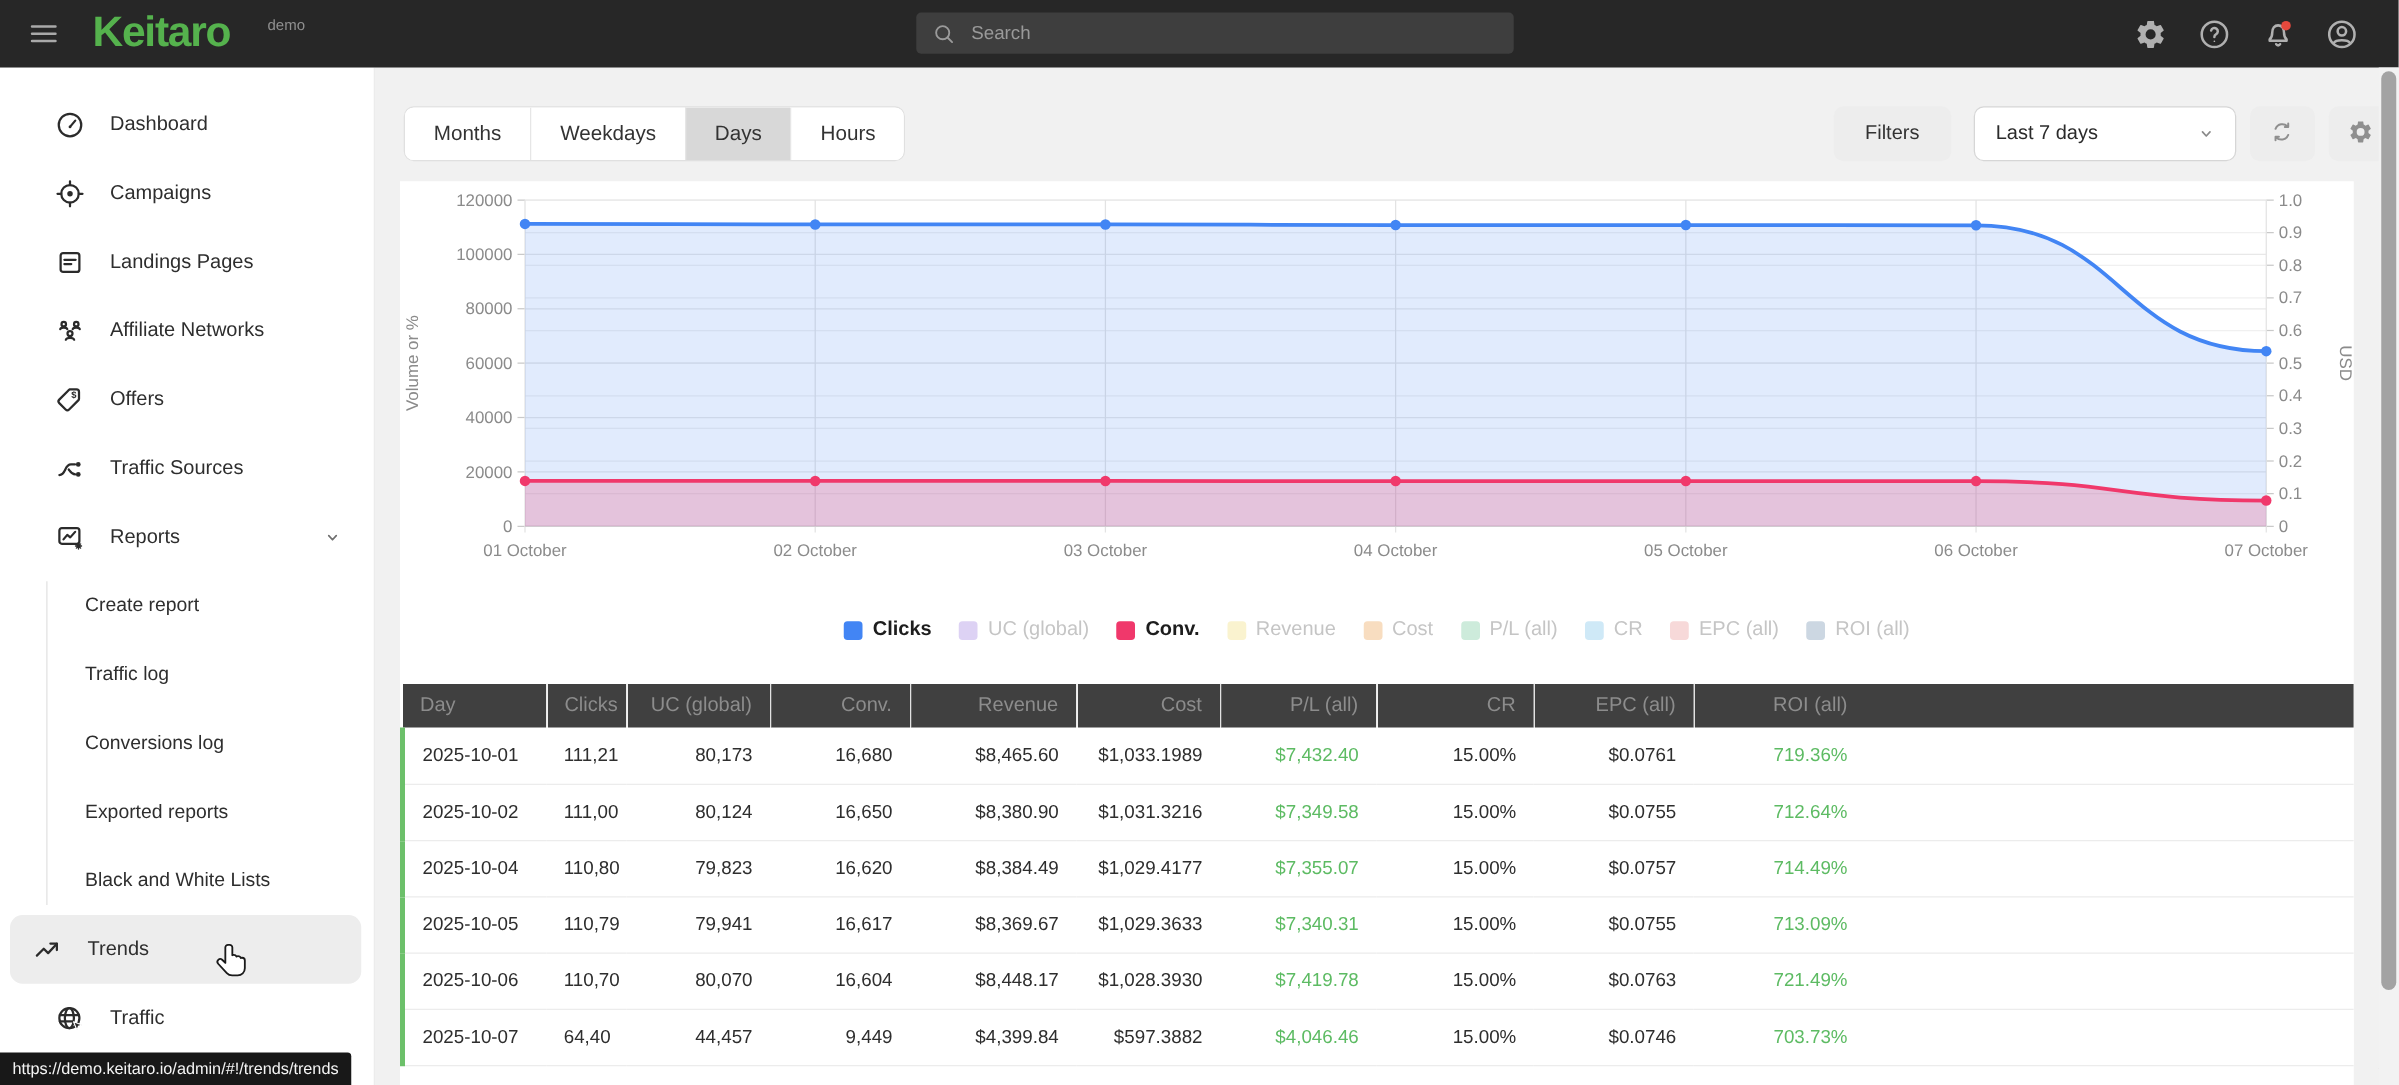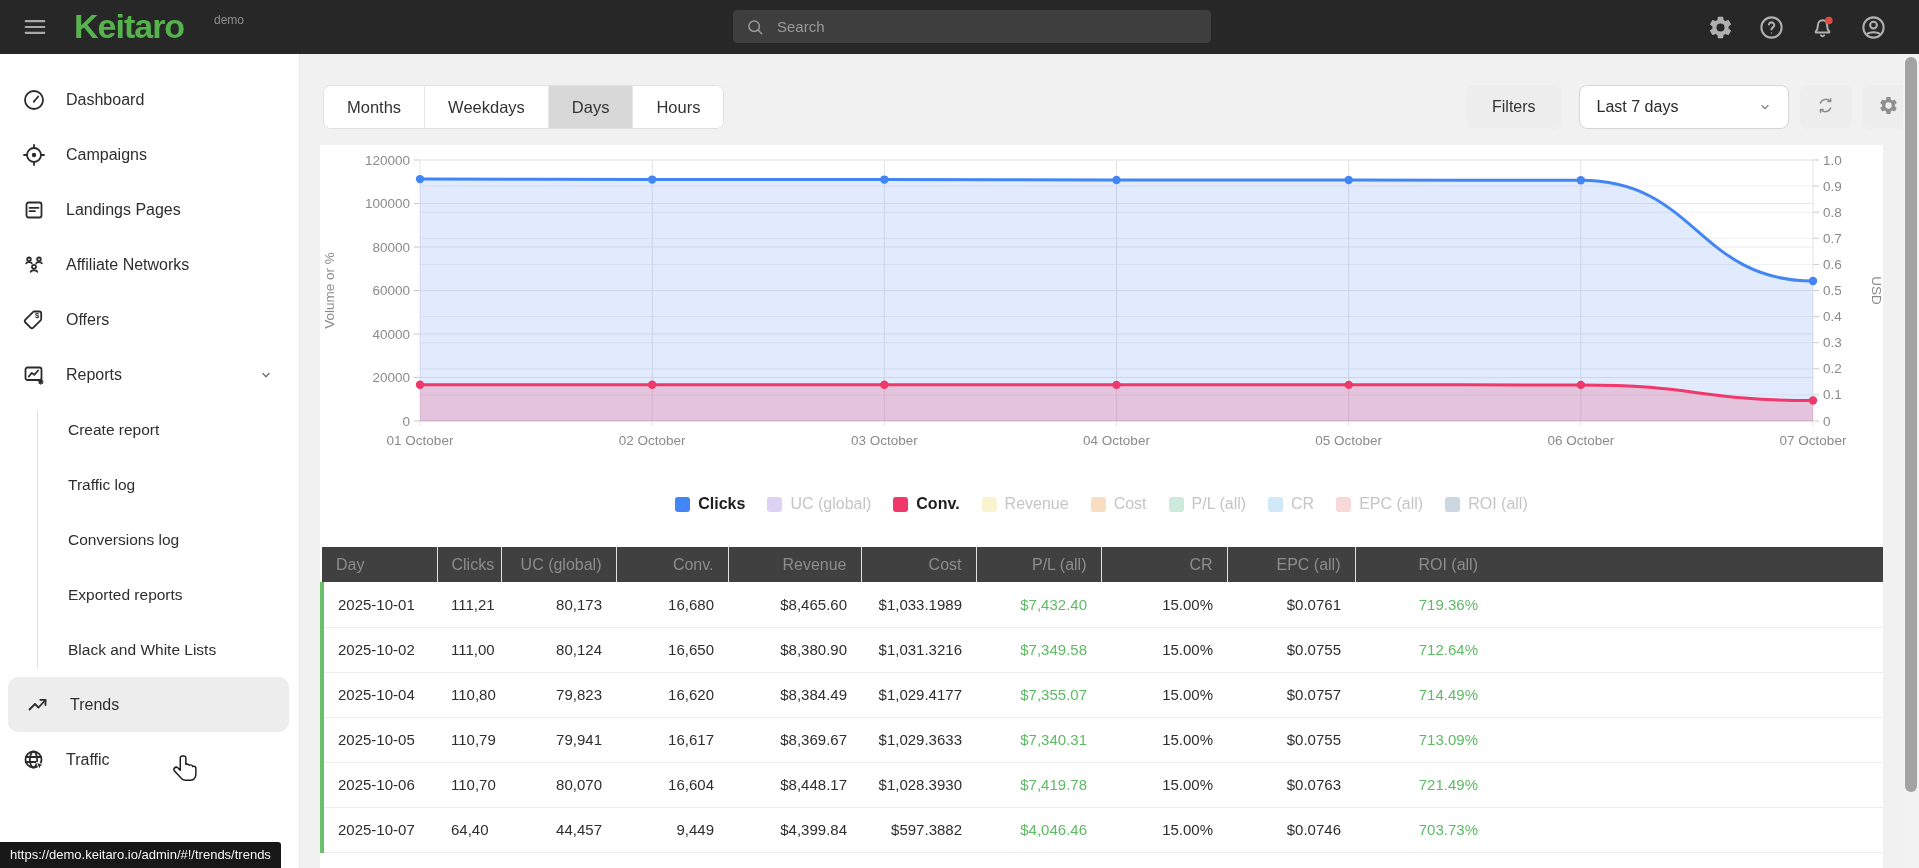--- a/index.html
+++ b/index.html
@@ -15,21 +15,21 @@
   .searchbox .sicon { width:20px; height:20px; color:#9a9a9a; flex:0 0 auto; }
   .searchbox .sicon svg { width:20px; height:20px; }
   .searchbox input { flex:1; margin-left:12px; background:transparent; border:none; outline:none; color:#dddddd; font-size:15px; font-family:"Liberation Sans",sans-serif; }
   .searchbox input::placeholder { color:#9a9a9a; }
   .topicons { position:absolute; right:32px; top:14px; display:flex; gap:24px; }
   .topicon { width:27px; height:27px; color:#b0b0b0; cursor:pointer; }
   .topicon svg { width:27px; height:27px; }
 
   
   .sidebar { position:absolute; left:0; top:54px; width:300px; height:814px; background:#ffffff; border-right:1px solid #ececec; z-index:5; padding-top:18px; }
-  .side-item { height:55px; display:flex; align-items:center; padding-left:22px; font-size:16px; color:#2e2e2e; cursor:pointer; position:relative; }
+  .side-item { height:55px; display:flex; align-items:center; padding-left:44px; font-size:16px; color:#2e2e2e; cursor:pointer; position:relative; }
   .side-item .icn { width:24px; height:24px; color:#2b2b2b; flex:0 0 auto; }
   .side-item .icn svg { width:24px; height:24px; }
   .side-item .lbl { margin-left:20px; }
   .side-item .chev { position:absolute; right:24px; width:18px; height:18px; color:#6f6f6f; }
   .side-item .chev svg { width:18px; height:18px; }
   .side-item.active { margin:0 10px 0 8px; padding-left:18px; background:#ededed; border-radius:10px; }
   .submenu { position:relative; }
   .submenu::before { content:""; position:absolute; left:37px; top:8px; bottom:8px; width:1px; background:#e2e2e2; }
   .sub-item { height:55px; display:flex; align-items:center; padding-left:68px; font-size:15.5px; color:#2e2e2e; cursor:pointer; }
 
@@ -145,20 +145,29 @@
           <path d="M8.7 18.8c.6-1.9 6-1.9 6.6 0"></path>
         </svg></span>
       <span class="lbl">Affiliate Networks</span>
     </div>
     <div class="side-item">
       <span class="icn"><svg viewBox="0 0 24 24" fill="none" stroke="currentColor" stroke-width="1.8" stroke-linecap="round" stroke-linejoin="round">
           <path d="M11.8 3.5h5.4a2 2 0 0 1 2 2v5.4a2 2 0 0 1-.6 1.4l-7.3 7.3a2 2 0 0 1-2.8 0l-5.1-5.1a2 2 0 0 1 0-2.8l7.3-7.3a2 2 0 0 1 1.1-.9z"></path>
           <text x="15" y="10.2" font-size="7.5" font-weight="bold" fill="currentColor" stroke="none" text-anchor="middle">$</text>
         </svg></span>
       <span class="lbl">Offers</span>
+    </div>
+    <div class="side-item">
+      <span class="icn"><svg viewBox="0 0 24 24" fill="none" stroke="currentColor" stroke-width="1.8" stroke-linecap="round" stroke-linejoin="round">
+          <path d="M3.5 17c5.5 0 3.8-8.5 9.3-8.5h3.2"></path>
+          <path d="M11 12.6c1.7 2.4 2.4 3.9 5.2 3.9"></path>
+          <circle cx="18.6" cy="8.5" r="1.9" fill="currentColor" stroke="none"></circle>
+          <circle cx="18.6" cy="16.5" r="1.9" fill="currentColor" stroke="none"></circle>
+        </svg></span>
+      <span class="lbl">Traffic Sources</span>
     </div>
     <div class="side-item">
       <span class="icn"><svg viewBox="0 0 24 24" fill="none" stroke="currentColor" stroke-width="1.8" stroke-linecap="round" stroke-linejoin="round">
           <rect x="3.5" y="4.5" width="16" height="12.5" rx="2"></rect>
           <path d="M6.8 13.5l3-3.6 2.4 2 3.9-4.4"></path>
           <circle cx="18.8" cy="18.8" r="1.6" fill="currentColor" stroke="none"></circle>
           <path d="M18.8 16.4v4.8M16.4 18.8h4.8M17.1 17.1l3.4 3.4M20.5 17.1l-3.4 3.4" stroke-width="1.1"></path>
         </svg></span>
       <span class="lbl">Reports</span>
       <span class="chev"><svg viewBox="0 0 24 24" fill="none" stroke="currentColor" stroke-width="1.8" stroke-linecap="round" stroke-linejoin="round">

